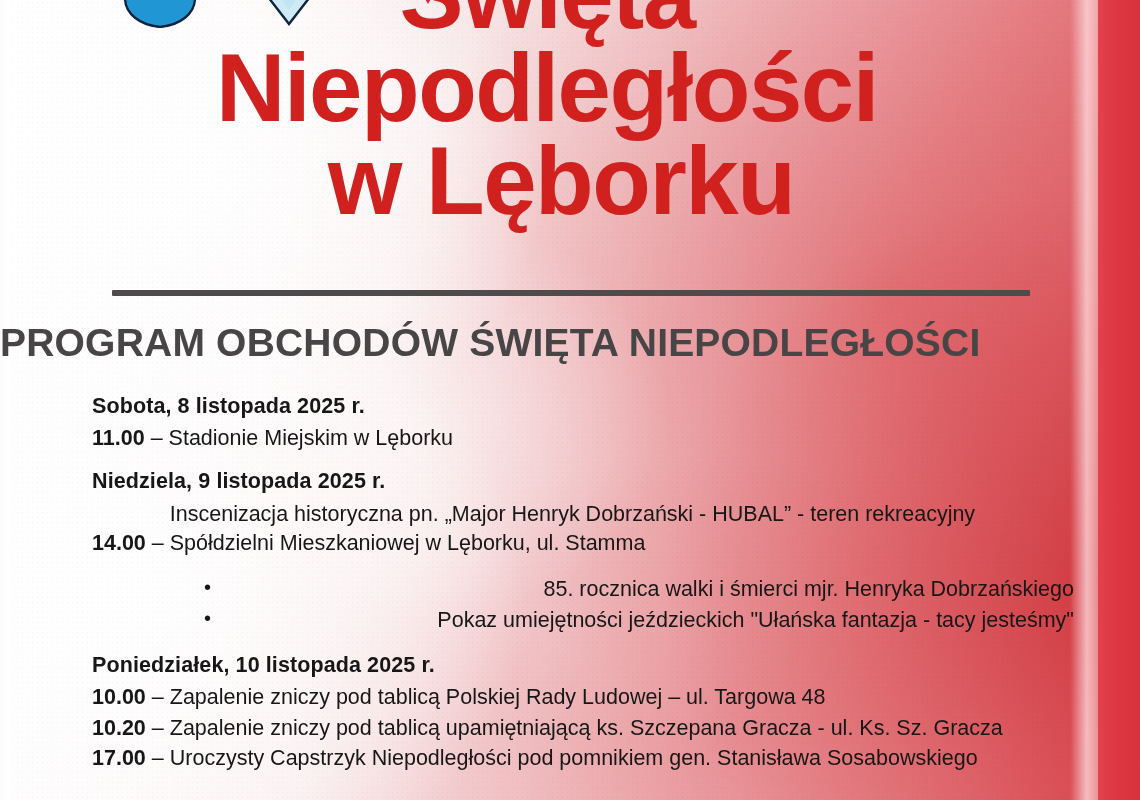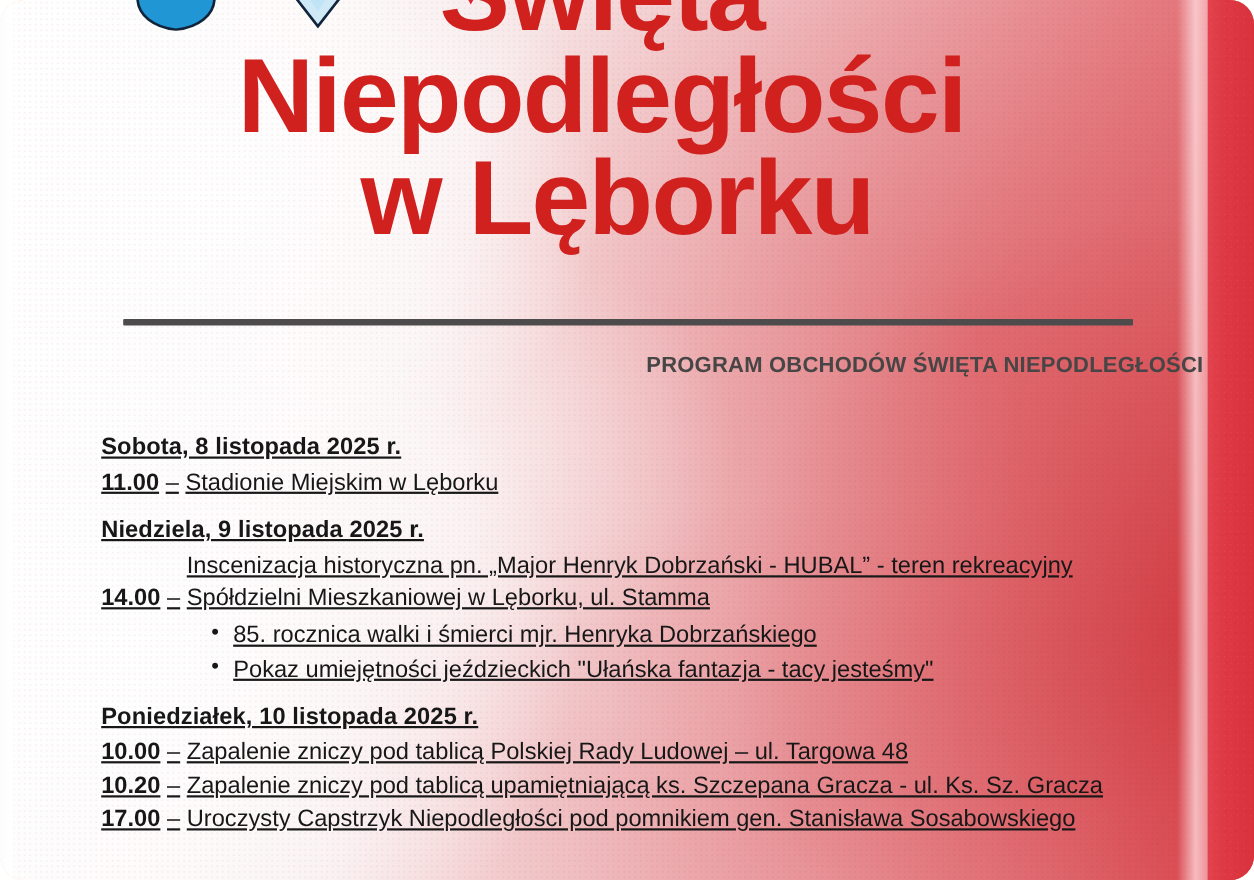--- a/index.html
+++ b/index.html
@@ -9,21 +9,20 @@
     overflow: hidden;
     font-family: "Liberation Sans", sans-serif;
   }
 
   #poster {
     position: relative;
     width: 1140px;
     height: 800px;
     overflow: hidden;
     background: #fdba74;
-    border-radius: 22px;
   }
 
   
   .bg-base {
     position: absolute; inset: 0;
     background:
       linear-gradient(100deg,
         #ffffff 0%,
         #fdfbfb 12%,
         #fbf4f4 24%,
@@ -142,41 +141,41 @@
     height: 6px;
     background: #4d4b4b;
     border-radius: 1px;
   }
 
   
   .program-heading {
     position: absolute;
     top: 321px;
     left: 0; right: 46px;
-    text-align: right;
+    text-align: left;
     font-family: "Liberation Sans", sans-serif;
     font-weight: bold;
-    font-size: 20px;
+    font-size: 39px;
     letter-spacing: 0.2px;
     color: #474545;
     white-space: nowrap;
   }
 
   
   .schedule {
     position: absolute;
     top: 392px;
     left: 92px;
     right: 50px;
     color: #171717;
     font-family: "Liberation Sans", sans-serif;
     font-size: 21.5px;
     line-height: 1.36;
   }
-  .day-group { margin-bottom: 3px; text-decoration: underline; }
+  .day-group { margin-bottom: 3px; }
   .day-group + .day-group { margin-top: 14px; }
 
   .day-title {
     font-weight: bold;
     font-size: 21.5px;
     margin-bottom: 3px;
     letter-spacing: 0.1px;
   }
 
   .entry {
@@ -198,22 +197,23 @@
     flex: 1 1 auto;
     text-indent: 0;
   }
   .entry-text .cont {
     display: block;
     padding-left: 0;
   }
 
   .bullets {
     list-style: none;
-    margin: 4px;
+    margin: 16px;
     padding: 0 0 0 96px;
+    text-align: right;
   }
   .bullets li {
     position: relative;
     padding-left: 20px;
     line-height: 1.42;
   }
   .bullets li::before {
     content: "\2022";
     position: absolute;
     left: 0; top: -1px;

